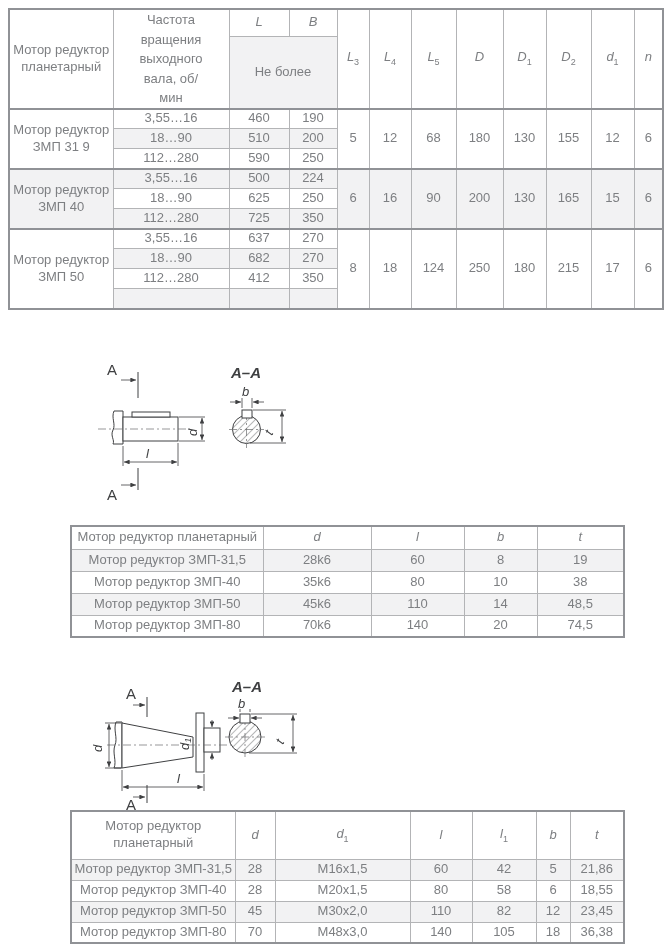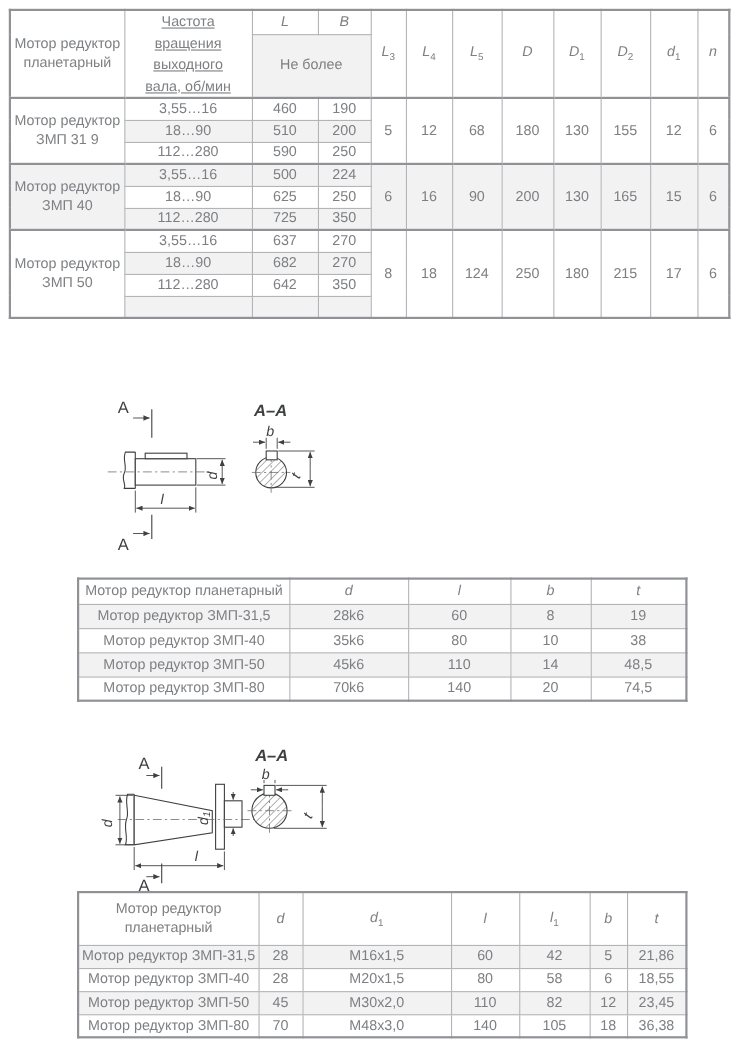--- a/index.html
+++ b/index.html
@@ -12,21 +12,21 @@
   th i,td i,.it{font-style:italic;}
   sub{font-size:9px;}
   .stripe{background:#f2f2f3;}
   .gband{background:#f2f2f3;}
   .hsep{border-bottom:2px solid #909296 !important;}
   
   #t1{left:8px;top:8px;width:654px;}
   #t1 tr.hr1{height:22px;}
   #t1 tr.hr2{height:58px;}
   #t1 tr.br{height:20px;}
-  #t1 th.freqh{padding:0 14px;line-height:1.5;text-decoration:underline;}
+  #t1 th.freqh{padding:0 24px;line-height:1.5;}
   
   #t2{left:70px;top:525px;width:553px;}
   #t2 tr{height:22px;}
   #t2 tr.hr{height:23px;}
   #t3{left:70px;top:810px;width:553px;}
   #t3 tr{height:21px;}
   #t3 tr.hr{height:48px;}
   .nowrap{white-space:nowrap;margin-left:45px;}
   
   .heading{position:absolute;left:16px;width:654px;text-align:center;
@@ -149,21 +149,21 @@
       <td rowspan="4">17</td>
       <td rowspan="4">6</td>
     </tr>
     <tr class="br">
       <td class="stripe">18…90</td>
       <td class="stripe">682</td>
       <td class="stripe">270</td>
     </tr>
     <tr class="br">
       <td>112…280</td>
-      <td>642</td>
+      <td>412</td>
       <td>350</td>
     </tr>
     <tr class="br">
       <td class="stripe"></td>
       <td class="stripe"></td>
       <td class="stripe"></td>
     </tr>
   </tbody>
     </table>
 

